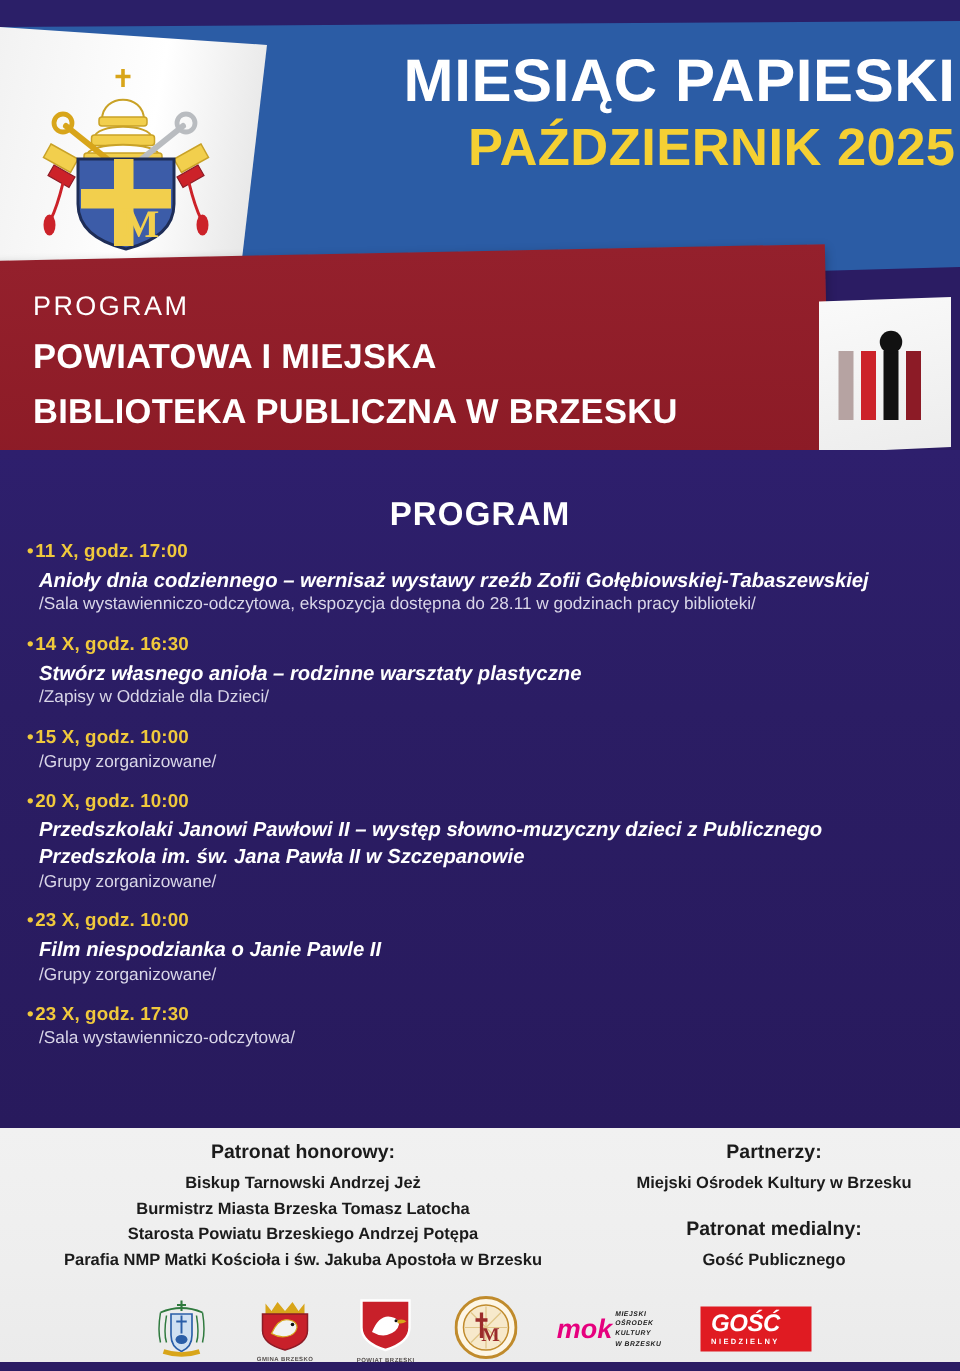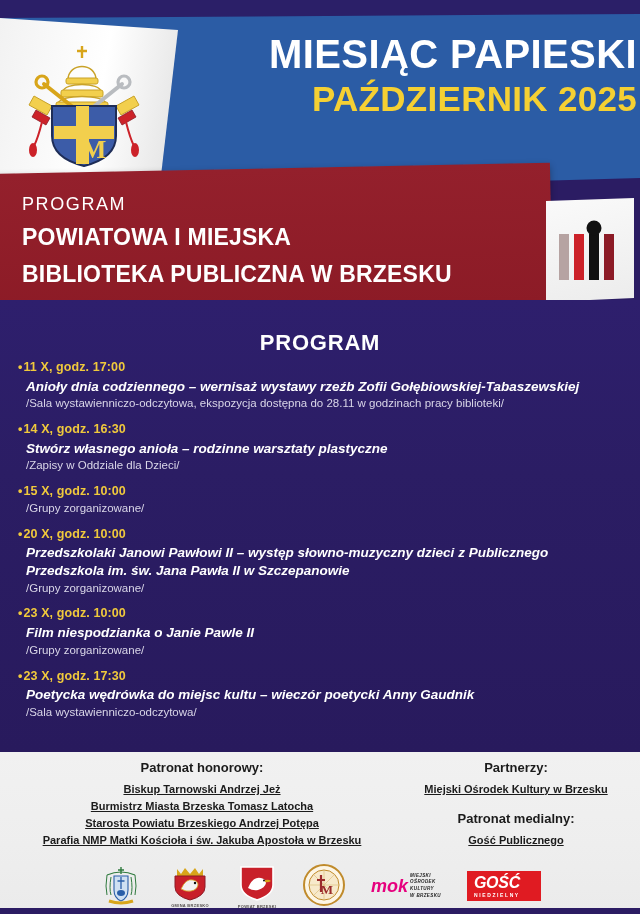--- a/index.html
+++ b/index.html
@@ -187,21 +187,20 @@
     font-size: 13px;
     font-weight: bold;
     margin-bottom: 6px;
   }
   .foot-head.spaced { margin-top: 13px; }
   .foot-line {
     color: #1b1b1b;
     font-size: 11px;
     font-weight: bold;
     line-height: 1.55;
-    text-decoration: underline;
   }
 
   
   .logo-strip {
     position: absolute;
     left: 0; top: 858px;
     width: 640px; height: 56px;
     display: flex;
     align-items: center;
     justify-content: center;
@@ -379,21 +378,20 @@
         <span class="dot">•</span><span>23 X, godz. 10:00</span>
       </div>
       <div class="prog-title">Film niespodzianka o Janie Pawle II</div>
       <div class="prog-note">/Grupy zorganizowane/</div>
     </div>
 
     <div class="prog-item">
       <div class="prog-date">
         <span class="dot">•</span><span>23 X, godz. 17:30</span>
       </div>
-      <div class="prog-title">Poetycka wędrówka do miejsc kultu – wieczór poetycki Anny Gaudnik</div>
       <div class="prog-note">/Sala wystawienniczo-odczytowa/</div>
     </div>
 
   </div>
 
   <div class="footer">
 
     <div class="foot-col-left">
       <div class="foot-head">Patronat honorowy:</div>
       <div class="foot-line">Biskup Tarnowski Andrzej Jeż</div>

